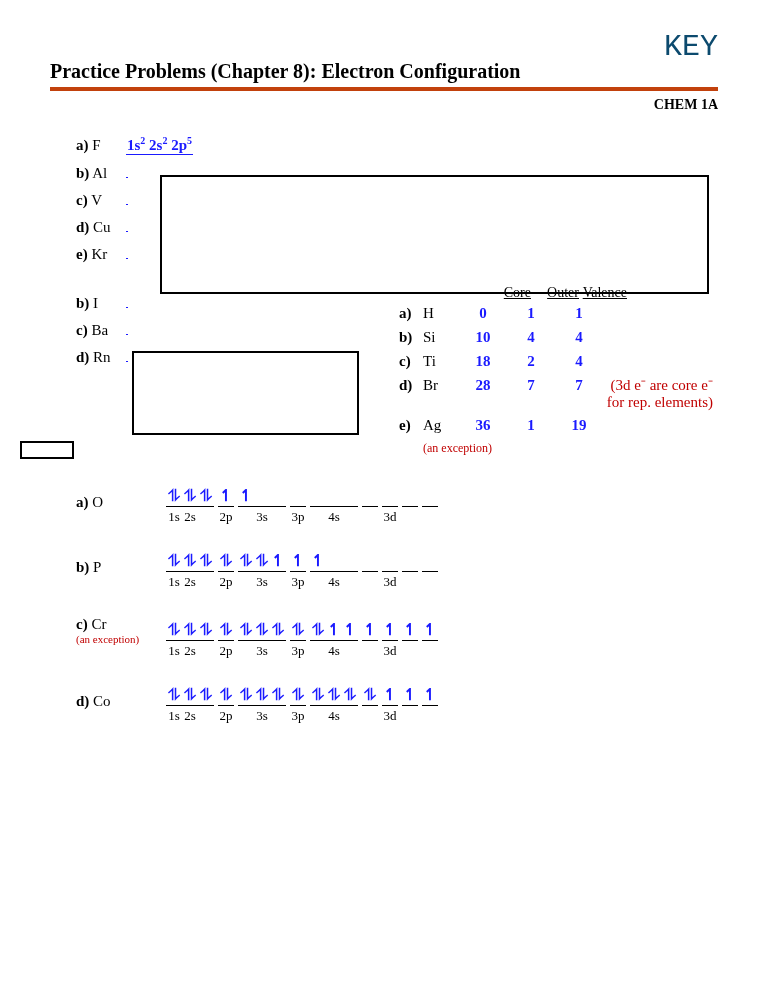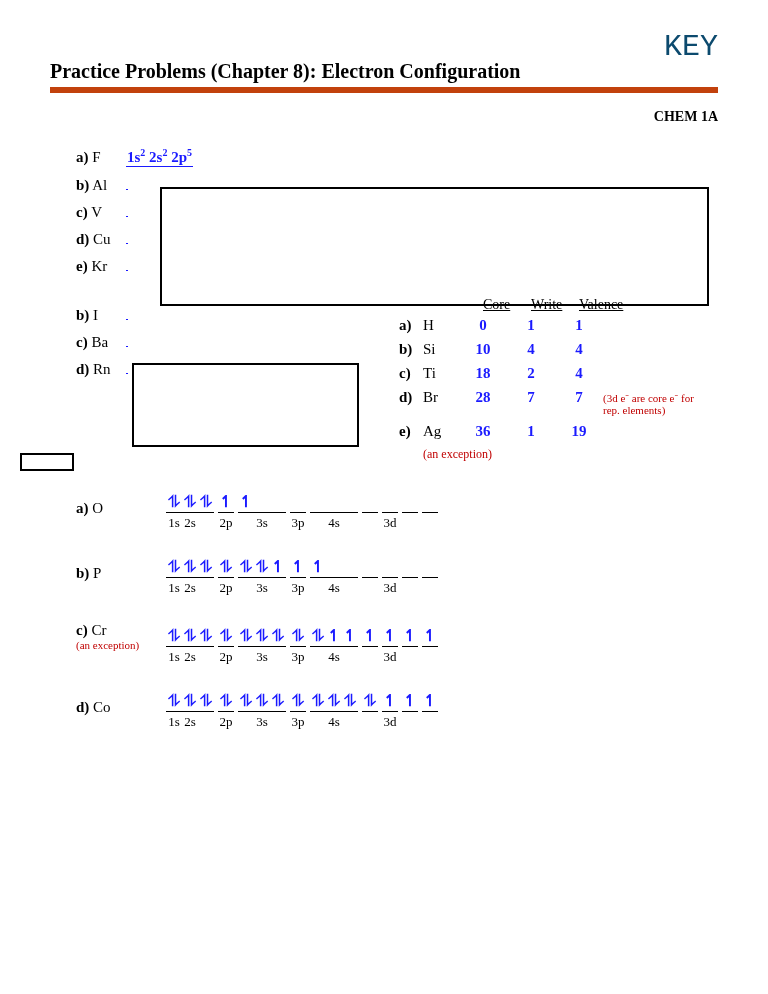--- a/index.html
+++ b/index.html
@@ -16,28 +16,28 @@
     position: absolute;
     top: 30px;
     right: 50px;
     color: #0c4a6e;
     font-size: 30px;
     font-family: Liberation Mono, monospace;
   }
   .title {
     font-weight: bold;
     font-size: 20px;
-    border-bottom: 6px solid #c2410c;
+    border-bottom: 4px solid #c2410c;
     padding-bottom: 4px;
     margin-top: 20px;
   }
   .course {
     text-align: right;
     font-weight: bold;
-    margin-top: 16px;
+    margin-top: 6px;
     font-size: 14px;
   }
   .content { margin-top: 22px; }
   .q { margin-bottom: 18px; }
   .qtext { font-size: 15px; }
   .qnum { font-weight: bold; font-size: 17px; }
   .u { text-decoration: underline; }
   .sub { margin-left: 26px; margin-top: 10px; }
   .row { display: flex; align-items: baseline; margin-bottom: 10px; }
   .label { width: 50px; }
@@ -47,21 +47,21 @@
   sup { font-size: 10px; vertical-align: super; }
   .underline-ans { border-bottom: 1px solid #1a1aff; padding: 0 1px; }
   .box1 {
     position: absolute;
     border: 2px solid #000;
     background: #fff;
   }
   .cols2 { display: flex; gap: 30px; }
   .col { flex: 1; }
   .tbl-head { display: flex; }
-  .tbl-head span { width: 48px; text-decoration: underline; text-align: left; font-size: 14px; }
+  .tbl-head span { width: 48px; text-decoration: underline; text-align: right; font-size: 14px; }
   .val-row { display: flex; align-items: baseline; margin-bottom: 7px; }
   .val-row .el { width: 36px; }
   .val-row .n { width: 48px; text-align: center; color: #1a1aff; font-weight: bold; }
   
   .orb-row { display: flex; align-items: flex-end; margin-bottom: 26px; margin-left: 26px; gap: 0; }
   .orb-label { width: 90px; padding-bottom: 14px; }
   .orb-group { display: flex; flex-direction: column; align-items: center; }
   .orb-slots { display: flex; gap: 4px; }
   .slot {
     width: 16px;
@@ -125,21 +125,21 @@
           </div>
           <div class="row">
             <span class="label"><span class="b">d)</span> Rn</span>
             <span class="ans-blue underline-ans"></span>
           </div>
         </div>
     </div>
     <div class="col">
       <div style="margin-left:84px; margin-top:4px;" class="tbl-head" id="q3-head">
           <span>Core</span>
-          <span>Write</span>
+          <span>Outer</span>
           <span>Valence</span>
         </div>
       <div id="q3-rows" style="margin-top:4px;">
           <div class="val-row">
             <span style="width:24px;" class="b">a)</span>
             <span class="el">H</span>
             <span class="n">0</span>
             <span class="n">1</span>
             <span class="n">1</span>
           </div>
@@ -156,21 +156,21 @@
             <span class="n">18</span>
             <span class="n">2</span>
             <span class="n">4</span>
           </div>
           <div class="val-row">
             <span style="width:24px;" class="b">d)</span>
             <span class="el">Br</span>
             <span class="n">28</span>
             <span class="n">7</span>
             <span class="n">7</span>
-            <span class="ans-red" style="width:110px;font-size:11px;line-height:1.1;">(3d e⁻ are core e⁻ for rep. elements)</span>
+            <span class="ans-red" style="width:110px;font-size:15px;line-height:1.1;text-align:right;">(3d e⁻ are core e⁻ for rep. elements)</span>
           </div>
           <div class="val-row">
             <span style="width:24px;" class="b">e)</span>
             <span class="el">Ag</span>
             <span class="n">36</span>
             <span class="n">1</span>
             <span class="n">19</span>
           </div>
           <div class="ans-red" style="margin-left: 24px; font-size: 12px;">(an exception)</div>
         </div>

